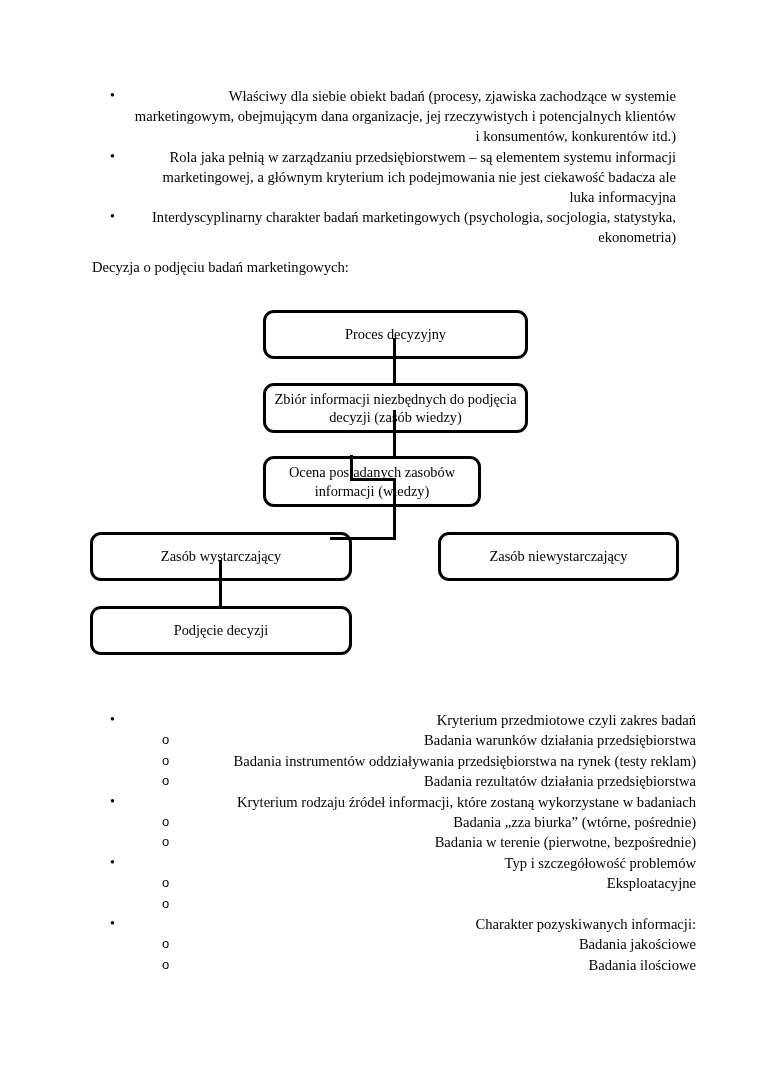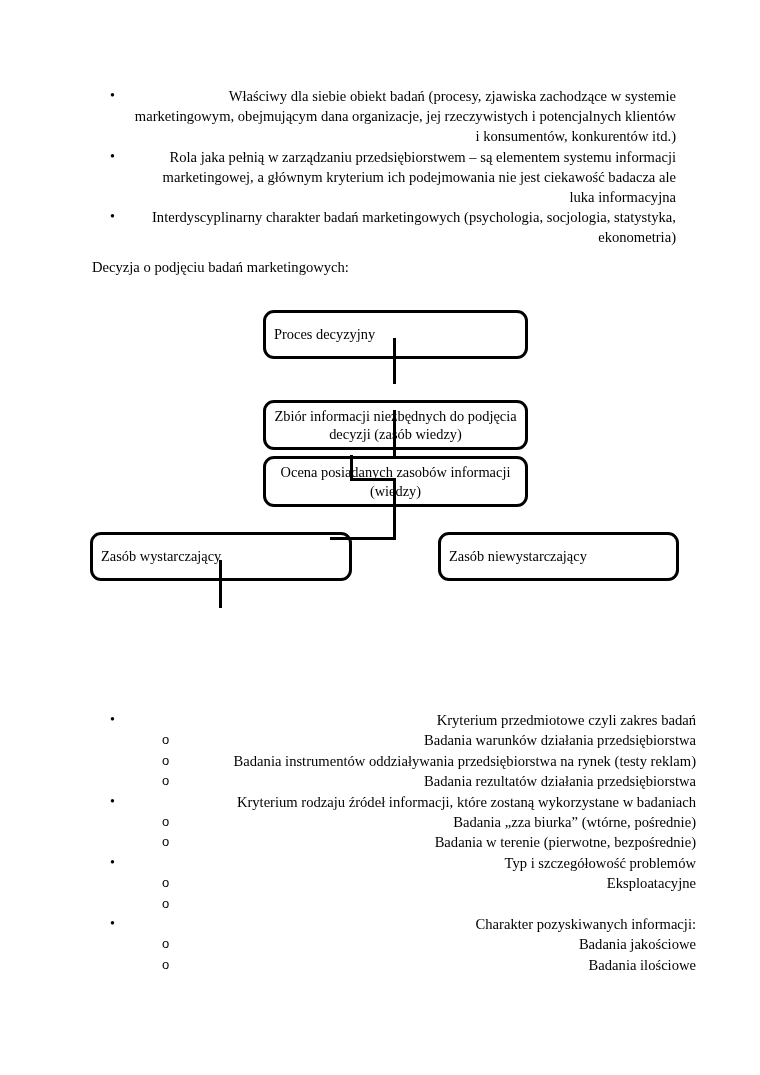--- a/index.html
+++ b/index.html
@@ -64,21 +64,21 @@
     height: 1075px;
   }
   .fc-box {
     position: absolute;
     box-sizing: border-box;
     border: 3.2px solid #000000;
     border-radius: 11px;
     background: transparent;
     display: flex;
     align-items: center;
-    justify-content: flex-start;
+    justify-content: center;
     text-align: center;
     font-size: 14.4px;
     line-height: 18.5px;
     z-index: 3;
   }
   .fc-box span { display: block; padding: 0 8px; }
 
   .fc-line {
     position: absolute;
     background: #000000;
@@ -143,36 +143,39 @@
     <div class="fc-line" style="left:393px; top:478px; width:3.4px; height:62px;"></div>
 
     <div class="fc-line" style="left:330px; top:537px; width:66px; height:3.4px;"></div>
 
     <div class="fc-line" style="left:219px; top:560px; width:3.4px; height:48px;"></div>
 
     <div class="fc-box" style="left:263px; top:310px; width:265px; height:49px;">
       <span>Proces decyzyjny</span>
     </div>
 
-    <div class="fc-box" style="left:263px; top:383px; width:265px; height:50px;margin-top:17px;">
+    <div class="fc-box" style="left:263px; top:383px; width:265px; height:50px;">
       <span>Zbiór informacji niezbędnych do podjęcia decyzji (zasób wiedzy)</span>
     </div>
 
-    <div class="fc-box" style="left:263px; top:456px; width:265px; height:51px;">
+    <div class="fc-box" style="left:263px; top:456px; width:218px; height:51px;">
       <span>Ocena posiadanych zasobów informacji (wiedzy)</span>
     </div>
 
     <div class="fc-box" style="left:90px; top:532px; width:262px; height:49px;">
       <span>Zasób wystarczający</span>
     </div>
 
     <div class="fc-box" style="left:438px; top:532px; width:241px; height:49px;">
       <span>Zasób niewystarczający</span>
     </div>
 
+    <div class="fc-box" style="left:90px; top:606px; width:262px; height:49px;">
+      <span>Podjęcie decyzji</span>
+    </div>
   </div>
 
 
   <div id="podzial-list">
 
     <div class="lvl1-row">
       <span class="bullet-glyph">•</span>
       <span class="bullet-text">Kryterium przedmiotowe czyli zakres badań</span>
     </div>
     <div class="lvl2-row">

